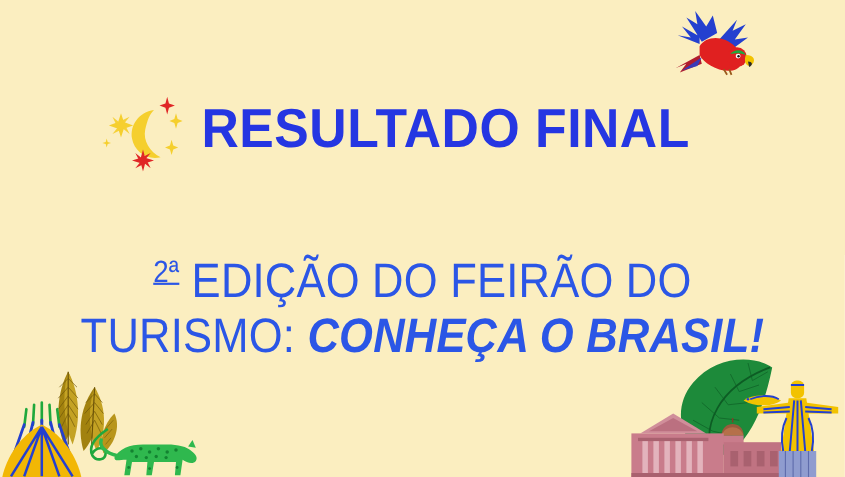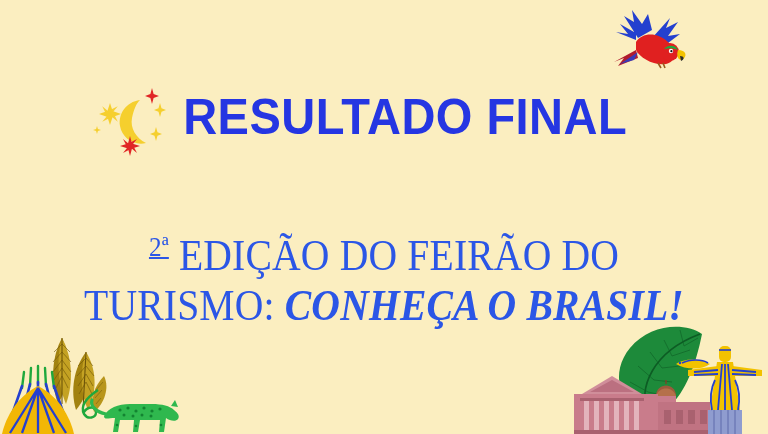--- a/index.html
+++ b/index.html
@@ -76,21 +76,21 @@
     transform: scaleX(0.97);
   }
 
   .headline {
     position: absolute;
     left: 0;
     top: 222px;
     width: 768px;
     text-align: center;
     color: #2b56e6;
-    font-family: Liberation Serif, serif;
+    font-family: Liberation Sans, sans-serif;
     font-weight: 400;
     font-size: 44px;
     line-height: 50px;
     letter-spacing: 0.2px;
   }
   .headline .line {
     display: block;
     white-space: nowrap;
     transform: scaleX(0.9);
   }

